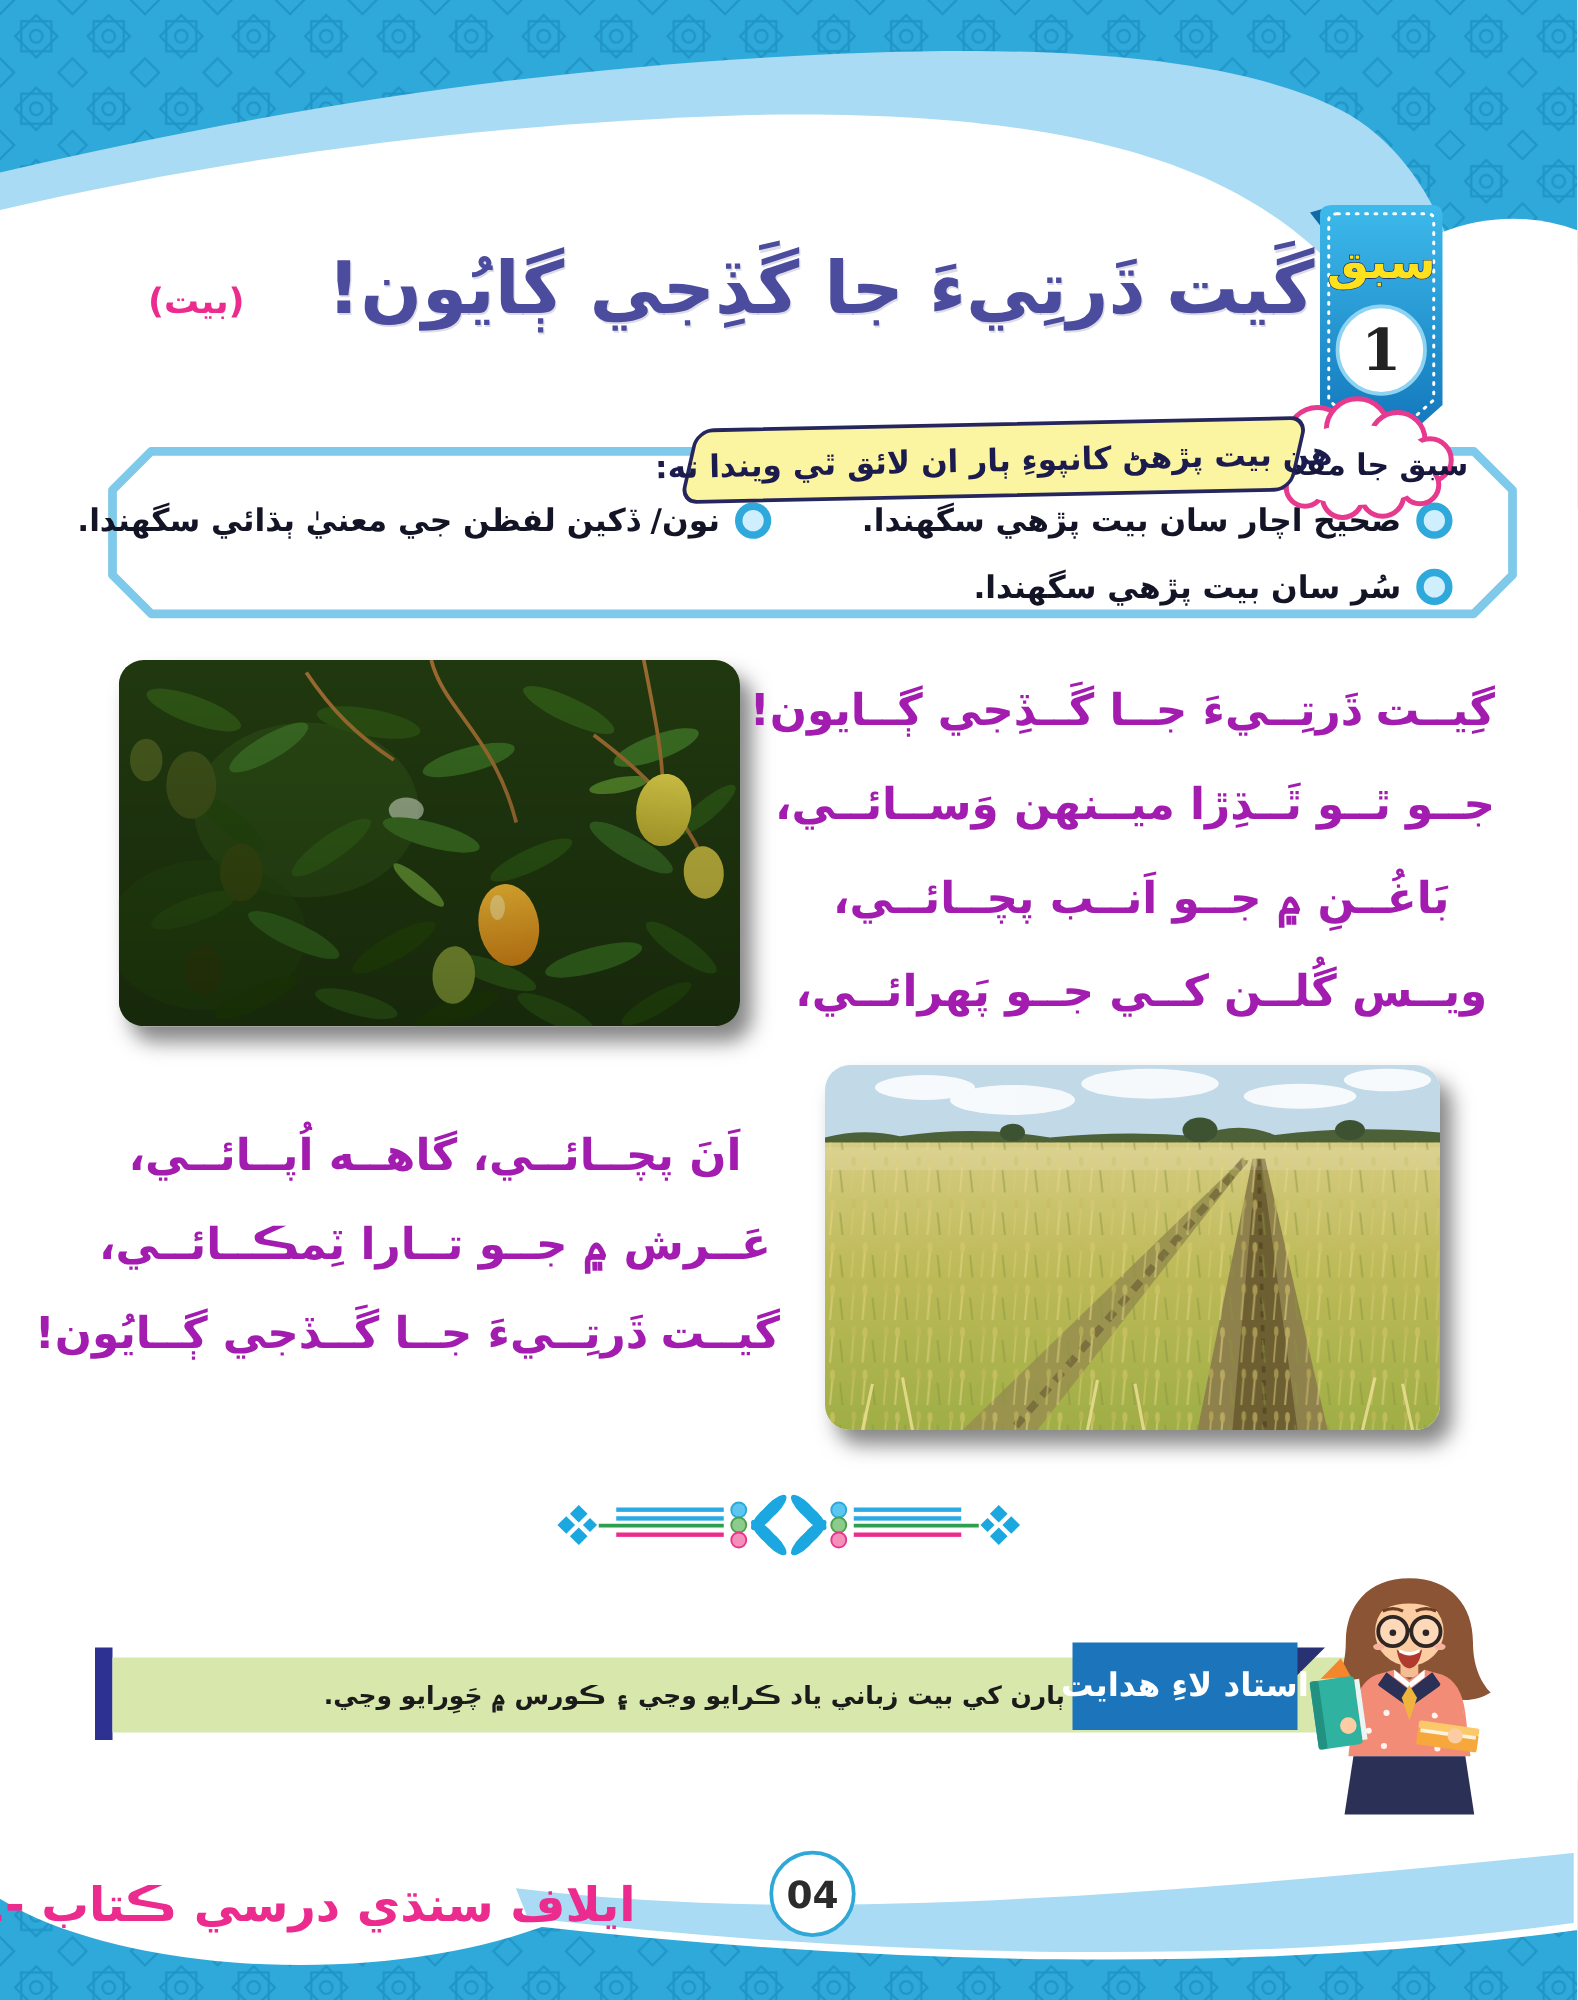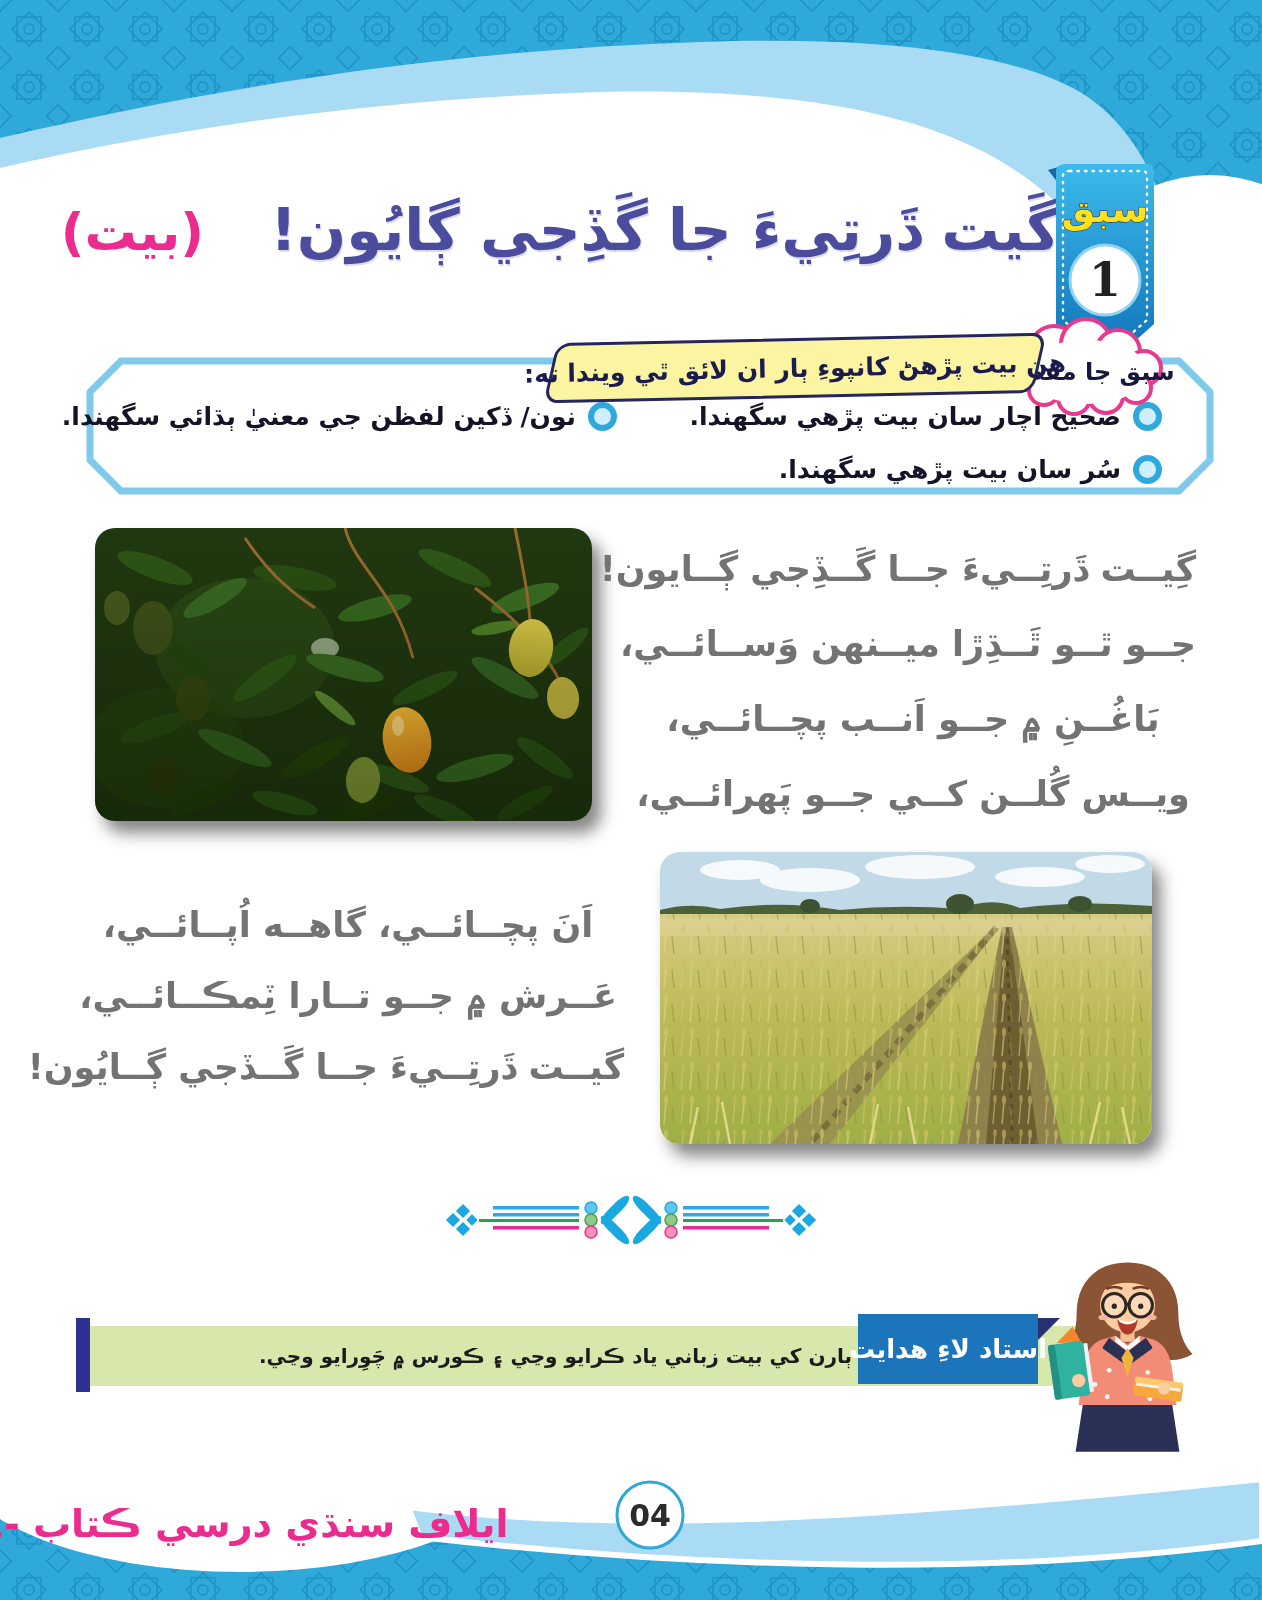--- a/index.html
+++ b/index.html
@@ -2,32 +2,32 @@
 <html lang="sd" dir="ltr"><head>
 <meta charset="utf-8">
 <style>
   html,body{margin:0;padding:0;background:#e8e8e8;}
   .page{position:relative;width:1262px;height:1600px;background:#ffffff;overflow:hidden;
         font-family:"DejaVu Sans", sans-serif;margin:0 auto;}
   .abs{position:absolute;}
   
   .title-wrap{left:110px;top:196px;width:950px;text-align:center;direction:rtl;z-index:2;white-space:nowrap;}
   .title-main{font-size:58px;font-weight:bold;color:#4C4C9E;text-shadow:1px 2px 0 rgba(60,60,120,.18);margin-left:47px;}
-  .title-suffix{font-size:52px;font-weight:bold;color:#EC2B8F;margin-right:14px;}
+  .title-suffix{font-size:28px;font-weight:bold;color:#EC2B8F;margin-right:14px;}
   
   .obj-label{left:550px;top:338px;width:490px;height:60px;z-index:4;transform:rotate(-1.2deg);}
   .obj-label .skewbg{position:absolute;inset:0;background:#FBF4A0;border:3px solid #26265E;border-radius:14px;transform:skewX(-14deg);}
   .obj-label .txt{position:absolute;inset:0;display:flex;align-items:center;justify-content:center;
      direction:rtl;font-size:25px;font-weight:bold;color:#1B1B4E;white-space:nowrap;}
   .obj-item{display:flex;align-items:center;gap:12px;direction:rtl;z-index:3;white-space:nowrap;}
   .bullet{width:17px;height:17px;border:6px solid #2FA9DC;background:#CFEFFE;border-radius:50%;flex:0 0 auto;}
   .obj-text{font-size:25px;font-weight:bold;color:#141427;}
   
   .poem{direction:rtl;text-align:center;z-index:2;}
-  .poem .pline{font-size:35px;font-weight:bold;color:#737373;white-space:nowrap;}
+  .poem .pline{font-size:35px;font-weight:bold;color:#a21caf;white-space:nowrap;}
   .poem-right .pline{line-height:75px;}
   .poem-left .pline{line-height:71px;}
   
   .photo{border-radius:20px;overflow:hidden;box-shadow:9px 12px 16px rgba(35,35,35,.55);z-index:2;}
   .photo svg{display:block;}
   
   .vbar{left:76px;top:1318px;width:14px;height:74px;background:#2D3192;z-index:2;}
   .greenbar{left:90px;top:1326px;width:990px;height:60px;background:#D8E7AC;z-index:2;}
   .greenbar .txt{position:absolute;top:0;bottom:0;left:18px;right:228px;display:flex;align-items:center;justify-content:flex-start;
       direction:rtl;font-size:20px;font-weight:bold;color:#1b1b1b;white-space:nowrap;}

